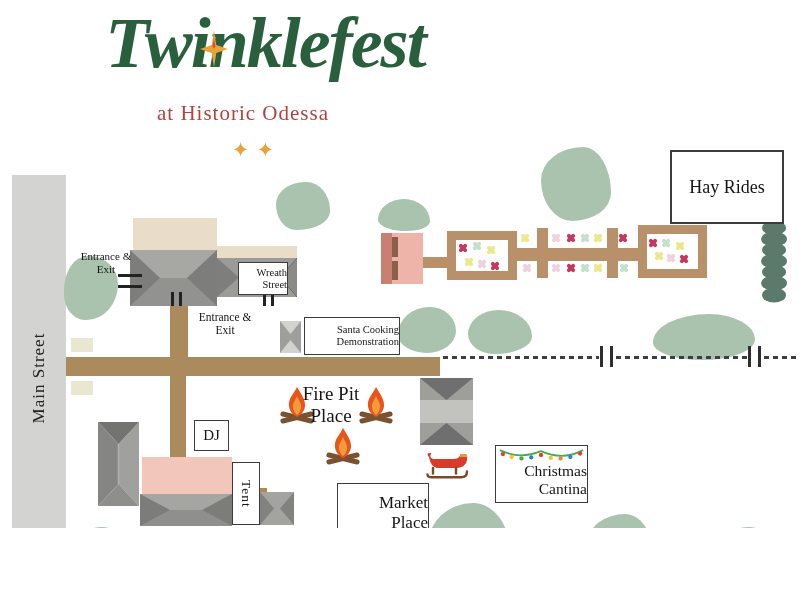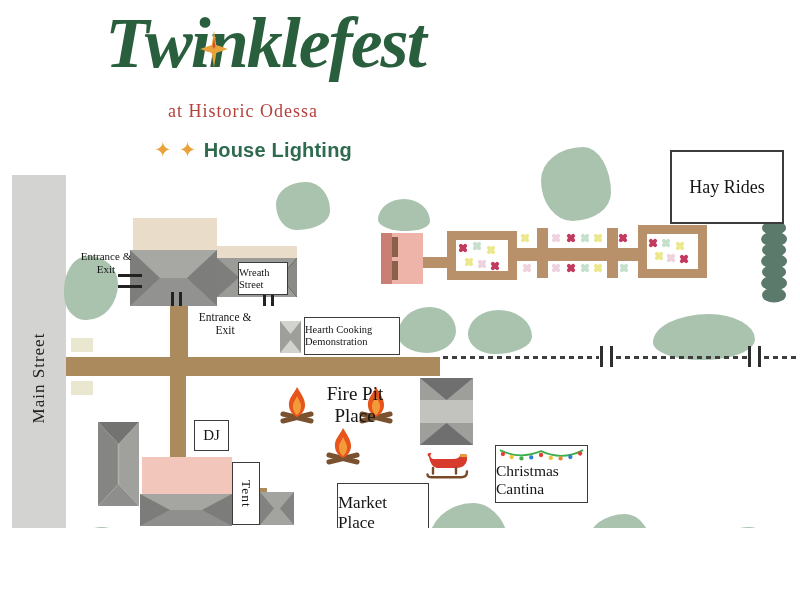--- a/index.html
+++ b/index.html
@@ -3,21 +3,21 @@
 <meta charset="utf-8">
 <style>
   html,body{margin:0;padding:0;background:#fff;}
   #stage{position:relative;width:800px;height:528px;background:#ffffff;overflow:hidden;
          font-family:"Liberation Serif",serif;}
   
   .title{position:absolute;left:20px;top:6px;width:490px;text-align:center;
          font-family:"Liberation Serif",serif;font-style:italic;font-weight:bold;
          font-size:72px;color:#2a5f3e;letter-spacing:-2px;line-height:1.05;}
   .subtitle{position:absolute;left:23px;top:101px;width:440px;text-align:center;
-            font-size:18px;color:#b5413c;letter-spacing:1px;}
+            font-size:21px;color:#b5413c;letter-spacing:1px;}
   .tagline{position:absolute;left:28px;top:138px;width:450px;display:flex;
            justify-content:center;align-items:center;gap:7px;
            font-family:"Liberation Sans",sans-serif;font-size:20px;font-weight:bold;
            color:#2e6b4e;letter-spacing:.2px;}
   .tagline .star{color:#e8a33d;font-size:21px;font-family:"DejaVu Sans",sans-serif;}
   
   .abs{position:absolute;}
   .street{position:absolute;left:12px;top:175px;width:54px;height:407px;background:#d3d3d1;z-index:1;}
   .street-label{position:absolute;left:-111px;top:351px;width:300px;height:54px;line-height:54px;
                 text-align:center;transform:rotate(-90deg);font-size:17px;color:#222;
@@ -25,21 +25,21 @@
   .blob{position:absolute;background:#a9c3ae;z-index:2;}
   .path{position:absolute;background:#ab8a5e;z-index:3;}
   .garden{position:absolute;background:#b8916a;z-index:4;}
   .gframe{position:absolute;background:#fff;border:9px solid #b8916a;z-index:4;}
   .fl{position:absolute;width:10px;height:10px;z-index:5;}
   .fl::before,.fl::after{content:"";position:absolute;left:0;top:3px;width:10px;height:4px;
       border-radius:2px;background:currentColor;}
   .fl::before{transform:rotate(45deg);} .fl::after{transform:rotate(-45deg);}
   .bld{position:absolute;z-index:5;line-height:0;}
   .box{position:absolute;background:#fff;border:1.6px solid #3c3c3c;color:#151515;
-       display:flex;align-items:center;justify-content:center;text-align:left;
+       display:flex;align-items:center;justify-content:center;text-align:right;
        z-index:10;line-height:1.12;}
   .plain{position:absolute;color:#151515;text-align:center;z-index:10;line-height:1.15;}
   .tick{position:absolute;background:#222;z-index:9;}
   .dash{position:absolute;height:2.5px;z-index:6;
         background:repeating-linear-gradient(90deg,#3e3e3e 0 5px,transparent 5px 9px);}
   .gatebar{position:absolute;width:3px;height:21px;background:#2e2e2e;z-index:6;}
   .dash-light{position:absolute;height:2px;z-index:6;
         background:repeating-linear-gradient(90deg,#b8b8b6 0 6px,transparent 6px 11px);}
   .beige{position:absolute;background:#e9dcc9;z-index:3;}
   .palesq{position:absolute;background:#e9e7cf;z-index:3;}
@@ -55,21 +55,20 @@
     <svg width="30" height="38" viewBox="0 0 26 32">
       <path d="M13,16 L22,14.5 L13,13 L11.5,16 Z M13,16 L4,17.5 L13,19 Z" fill="#dd7b2f"></path>
       <path d="M13,0 L15,12.5 L25,16 L15,19.5 L13,32 L11,19.5 L1,16 L11,12.5 Z" fill="#e8a33d"></path>
       <path d="M13,6 L14.2,13.6 L13,16 L11.8,13.6 Z" fill="#d8502c"></path>
     </svg>
   </span>
   <div class="subtitle">at Historic Odessa</div>
   <div class="tagline">
     <span class="star">✦</span>
     <span class="star">✦</span>
-    <span>House Lighting</span>
   </div>
 
   <div class="street"></div>
   <div class="street-label">Main Street</div>
 
   <div class="blob" style="left:276px;top:182px;width:54px;height:48px;border-radius:55% 45% 62% 38%/48% 60% 40% 55%"></div>
   <div class="blob" style="left:378px;top:199px;width:52px;height:32px;border-radius:50% 50% 45% 55%/65% 70% 30% 35%"></div>
   <div class="blob" style="left:541px;top:147px;width:70px;height:74px;border-radius:60% 40% 55% 45%/45% 62% 38% 55%"></div>
   <div class="blob" style="left:64px;top:256px;width:54px;height:64px;border-radius:45% 55% 60% 40%/55% 45% 58% 42%"></div>
   <div class="blob" style="left:398px;top:307px;width:58px;height:46px;border-radius:55% 45% 50% 50%/60% 52% 48% 40%"></div>
@@ -271,22 +270,22 @@
         <path d="M22.8,18.2 L22.8,27 M26.2,18.2 L26.2,27"></path>
       </g>
       <rect x="14.3" y="1.5" width="2.6" height="29" fill="#b3b3b0"></rect>
     </svg>
   </span>
 
   <div class="box" style="left:670px;top:150px;width:110px;height:70px;font-size:18px;border-width:2px">Hay Rides</div>
   <div class="box" style="left:238px;top:262px;width:48px;height:31px;font-size:10.5px">Wreath Street</div>
   <div class="plain" style="left:80px;top:250px;width:52px;font-size:11px">Entrance &amp; Exit</div>
   <div class="plain" style="left:196px;top:311px;width:58px;font-size:11.5px">Entrance &amp; Exit</div>
-  <div class="box" style="left:304px;top:317px;width:94px;height:36px;font-size:10.5px">Hearth Cooking Demonstration</div>
-  <div class="plain" style="left:309px;top:383px;width:92px;font-size:19px">Fire Pit Place</div>
+  <div class="box" style="left:304px;top:317px;width:94px;height:36px;font-size:10.5px">Santa Cooking Demonstration</div>
+  <div class="plain" style="left:285px;top:383px;width:92px;font-size:19px">Fire Pit Place</div>
   <div class="box" style="left:194px;top:420px;width:33px;height:29px;font-size:15px">DJ</div>
   <div class="box" style="left:232px;top:462px;width:26px;height:61px;font-size:13.5px;writing-mode:vertical-rl;letter-spacing:1px">Tent</div>
   <div class="box" style="left:495px;top:445px;width:93px;height:58px;font-size:15.5px;align-items:flex-end;padding-bottom:5px;box-sizing:border-box">Christmas Cantina</div>
   <div class="box" style="left:337px;top:483px;width:90px;height:57px;font-size:17px">Market Place</div>
   <span class="icon" style="left:498px;top:448px;z-index:11">
     <svg width="87" height="16" viewBox="0 0 89 16">
       <path d="M2,2 Q22,12 44,3 Q66,13 87,2" stroke="#3fae4a" stroke-width="1.8" fill="none"></path>
       <circle cx="5" cy="6" r="2.2" fill="#e03c31"></circle>
         <circle cx="14" cy="9" r="2.2" fill="#f2c230"></circle>
       <circle cx="24" cy="10.5" r="2.2" fill="#3fae4a"></circle>

